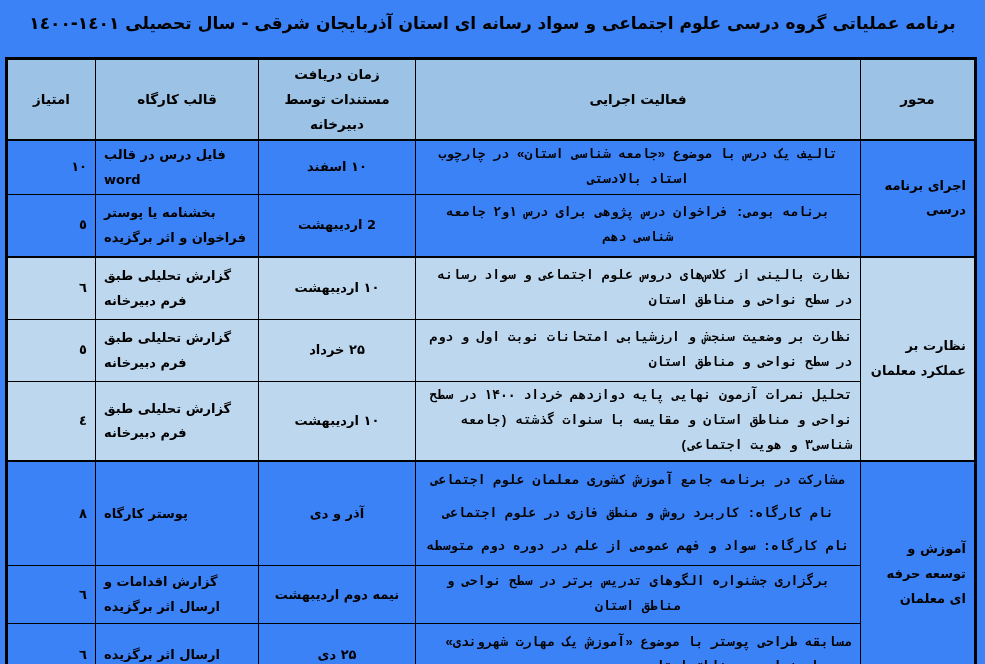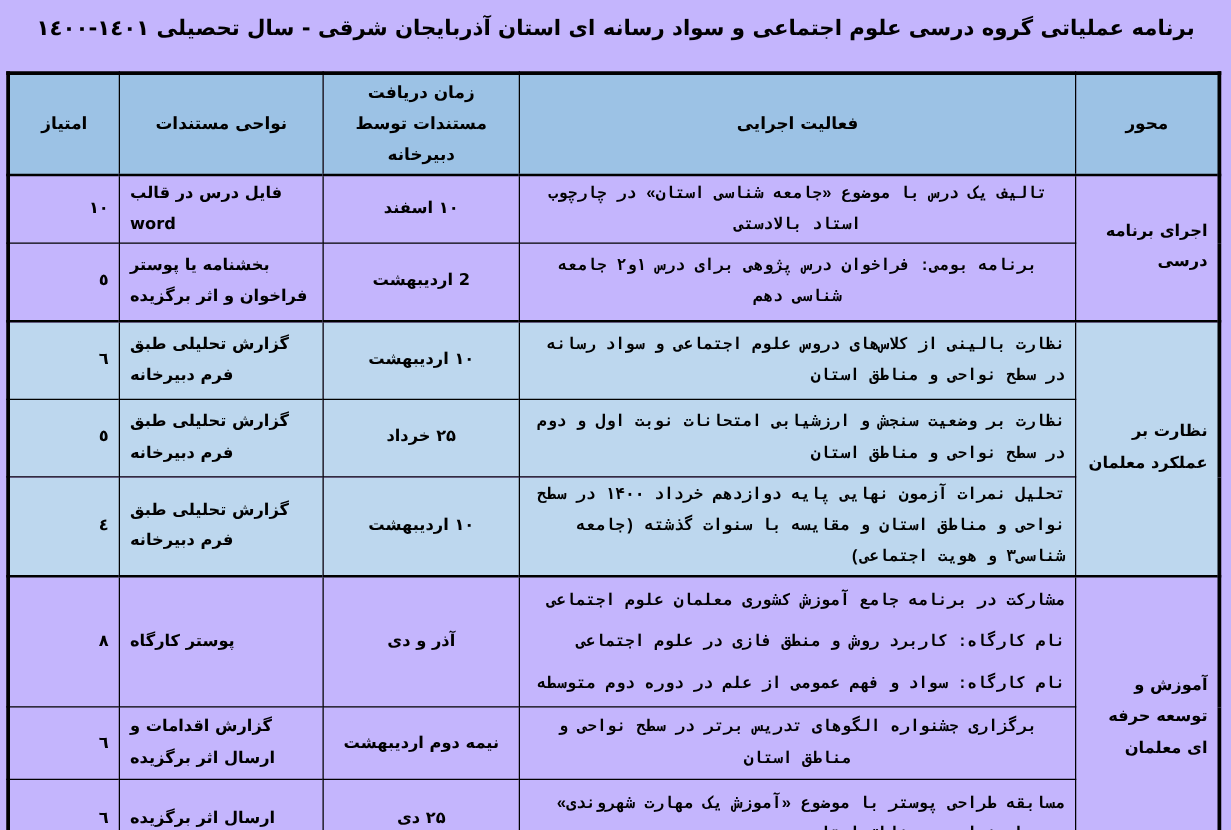--- a/index.html
+++ b/index.html
@@ -1,21 +1,21 @@
 <!DOCTYPE html>
 <html lang="fa" dir="rtl"><head>
 <meta charset="utf-8">
 <style>
   html,body{margin:0;padding:0;background:#ffffff;}
   body{
     width:985px;height:664px;position:relative;
     font-family:"DejaVu Sans",sans-serif;
     color:#000;direction:rtl;
   }
-  .page{position:relative;width:985px;height:664px;background:#c4b5fd;overflow:hidden;}
+  .page{position:relative;width:985px;height:664px;background:#3b82f6;overflow:hidden;}
   .doc-title{
     position:absolute;top:13px;right:0;width:100%;
     text-align:center;font-weight:bold;font-size:17px;color:#000;
     letter-spacing:0;
   }
   table.plan{
     position:absolute;top:57px;right:8px;width:969px;
     border-collapse:collapse;table-layout:fixed;
     border:3px solid #000;
   }
@@ -43,21 +43,21 @@
     border-bottom:2.5px solid #000;
     line-height:1.85;
   }
   tr.group-start td{border-top:2.5px solid #000;}
   tr.band td{background:#BDD7EE;}
 
   td.axis-cell{text-align:right;font-size:13px;line-height:2.4;padding-right:9px;}
   td.activity-cell{line-height:27px;font-family:Liberation Mono, monospace;}
   td.activity-cell.center{text-align:center;}
   td.activity-cell.right{text-align:right;}
-  td.activity-cell .act-line{white-space:nowrap;}
+  td.activity-cell .act-line{white-space:nowrap;text-align:center;}
   td.activity-cell.tall{line-height:33px;}
   td.time-cell{text-align:center;}
   td.format-cell{text-align:left;padding:2px 12px;line-height:2.1;}
   td.score-cell{text-align:right;font-size:15px;}
 
   tr.rh-header{height:76px;}
   tr.rh1{height:50px;}
   tr.rh2{height:62px;}
   tr.rh3{height:63px;}
   tr.rh4{height:62px;}
@@ -79,21 +79,21 @@
         <col class="c-activity">
         <col class="c-time">
         <col class="c-format">
         <col class="c-score">
     </colgroup>
     <thead>
       <tr class="header-row rh-header">
         <th>محور</th>
         <th>فعالیت اجرایی</th>
         <th>زمان دریافت مستندات توسط دبیرخانه</th>
-        <th>نواحی مستندات</th>
+        <th>قالب کارگاه</th>
         <th>امتیاز</th>
       </tr>
     </thead>
     <tbody>
 
       <tr class="group-start rh1">
         <td class="axis-cell" rowspan="2">اجرای برنامه درسی</td>
         <td class="activity-cell center">تالیف یک درس با موضوع «جامعه شناسی استان» در چارچوب استاد بالادستی</td>
         <td class="time-cell">۱۰ اسفند</td>
         <td class="format-cell">فایل درس در قالب word</td>

